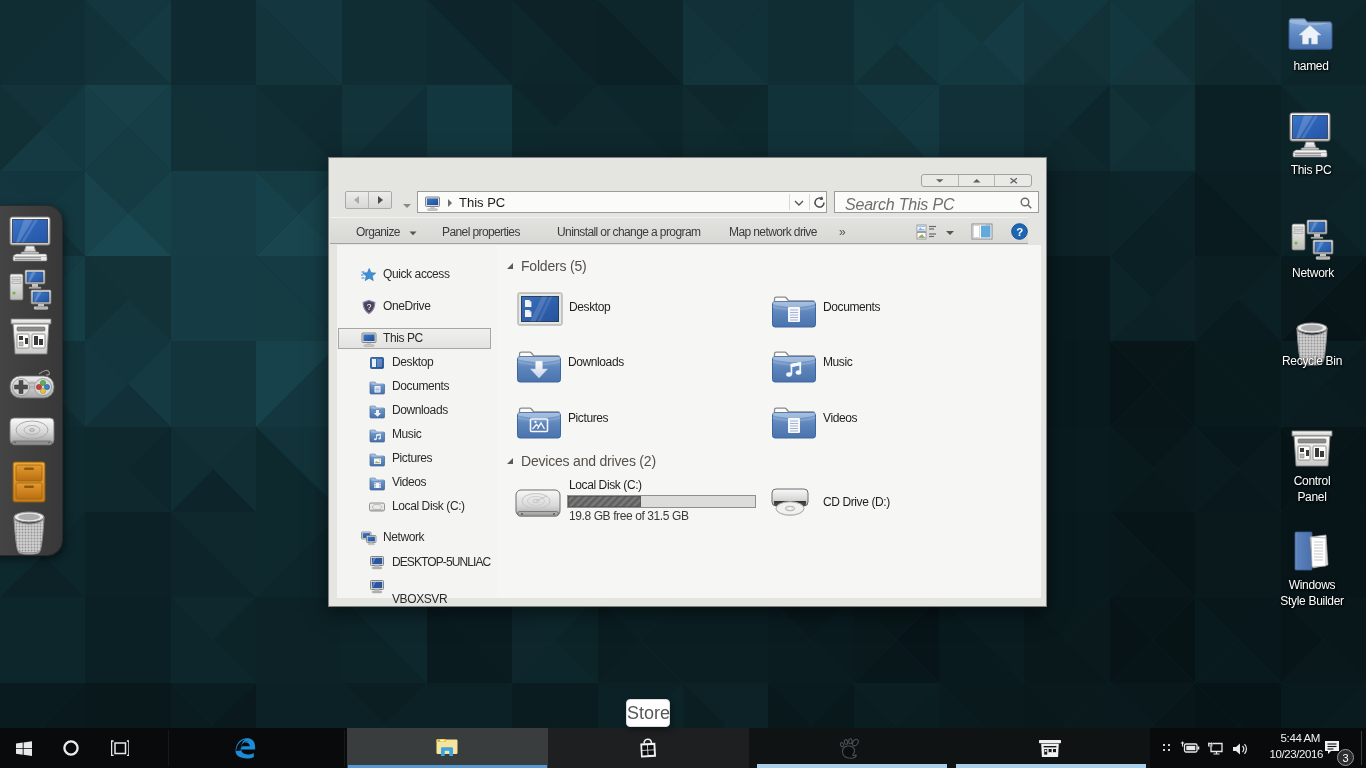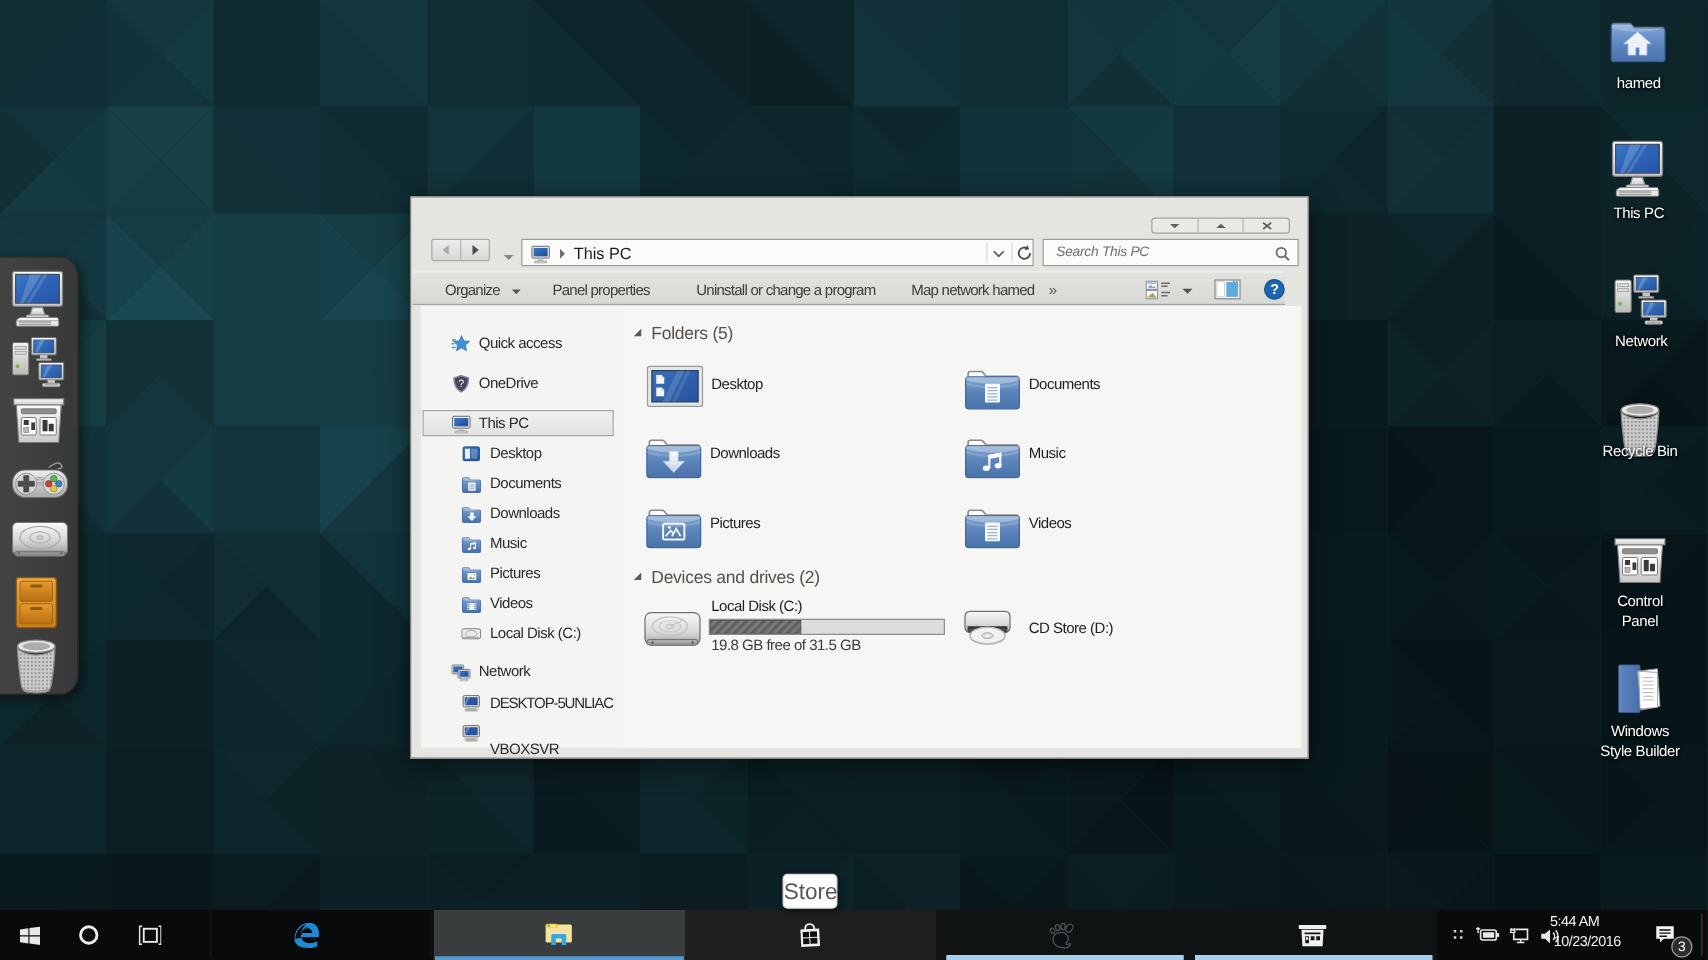--- a/index.html
+++ b/index.html
@@ -11,36 +11,36 @@
 #capbox .c{flex:1;position:relative;border-right:1px solid #b7b7b4}
 #capbox .c svg{display:block;margin:0 auto}
 #capbox .c:last-child{border-right:none}
 .row2{position:absolute;left:0;top:31px;width:100%;height:30px}
 .btnbox{position:absolute;left:16px;top:2px;width:47px;height:18px;background:linear-gradient(#ececea,#d8d8d5);border:1px solid #a9a9a6;border-radius:2px;display:flex}
 .btnbox .b{flex:1;position:relative}
 .btnbox .b:first-child{border-right:1px solid #b5b5b2}
 #addr{position:absolute;left:88px;top:2px;width:410px;height:22px;background:#fbfbf9;border:1px solid #9b9b98}
 #addr .txt{position:absolute;left:41px;top:3px;font-size:13px;color:#1c1c1c}
 #srch{position:absolute;left:505px;top:2px;width:205px;height:22px;background:#fbfbf9;border:1px solid #9b9b98}
-#srch .ph{position:absolute;left:10px;top:4px;font-style:italic;font-size:11px;letter-spacing:-0.2px;color:#6e6e6e}
+#srch .ph{position:absolute;left:10px;top:4px;font-style:italic;font-size:16px;letter-spacing:-0.2px;color:#6e6e6e}
 #toolbar{position:absolute;left:1px;top:59px;width:698px;height:27px;background:linear-gradient(#e2e2df,#d8d8d5);border-top:1px solid #f2f2f0;border-bottom:1px solid #a3a3a0;font-size:12px;letter-spacing:-0.6px;color:#3c3c3c}
 #toolbar .t{position:absolute;top:7px;white-space:nowrap}
 #main{position:absolute;left:8px;top:87px;width:704px;height:353px;background:#f6f6f4}
 #nav{position:absolute;left:0;top:0;width:187px;height:353px;border-right:1px solid #c9c9c6;background:#f4f4f2}
 #content{position:absolute;left:160px;top:0;width:544px;height:353px;background:#f6f6f4}
 .ni{position:absolute;font-size:12px;letter-spacing:-0.4px;color:#2b2b2b;white-space:nowrap}
 .nicon{position:absolute;width:16px;height:16px}
 .ghead{position:absolute;font-size:14px;letter-spacing:-0.2px;color:#55504a}
 .ilabel{position:absolute;font-size:12px;letter-spacing:-0.4px;color:#1f1f1f;white-space:nowrap}
 #taskbar{position:absolute;left:0;top:728px;width:1366px;height:40px;background:#080a0b}
 .tbtn{position:absolute;top:0;height:40px}
 .uline{position:absolute;height:4px}
 #tip{position:absolute;left:626px;top:699px;width:44px;height:28px;background:#fff;border:1px solid #dcdcdc;border-radius:4px;box-shadow:2px 3px 6px rgba(0,0,0,.35);font-size:18px;color:#575757;text-align:center;line-height:26px}
 #dock{position:absolute;left:-16px;top:205px;width:79px;height:351px;background:linear-gradient(90deg,#474747,#383838);border:1px solid #2a2a2a;border-radius:16px;box-shadow:2px 3px 9px rgba(0,0,0,.5)}
-.clock{position:absolute;color:#f2f2f2;font-size:11.5px;letter-spacing:-0.4px;text-align:left;width:80px}
+.clock{position:absolute;color:#f2f2f2;font-size:11.5px;letter-spacing:-0.4px;text-align:right;width:80px}
 </style></head>
 <body>
 
 <svg id="wall" width="1366" height="768" viewBox="0 0 1366 768" style="position:absolute;left:0;top:0">
     <rect width="1366" height="768" fill="#0e2f37"></rect>
     <polygon points="85,0 85,85 0,85" fill="#102e35"></polygon>
     <polygon points="85,0 0,85 0,0" fill="#102d33"></polygon>
     <polygon points="0,85 85,85 43,128" fill="#12333a"></polygon>
     <polygon points="85,85 85,171 43,128" fill="#14383f"></polygon>
     <polygon points="85,171 0,171 43,128" fill="#153a42"></polygon>
@@ -794,21 +794,21 @@
 <svg class="abs" style="left:184px;top:4px" width="14" height="14" viewBox="0 0 14 14">
           <circle cx="6" cy="6" r="3.8" fill="none" stroke="#6a6a6a" stroke-width="1.4"></circle>
           <path d="M8.8,8.8 l3.4,3.4" stroke="#6a6a6a" stroke-width="1.6"></path>
         </svg>
 </div>
 </div>
 <div id="toolbar">
 <div class="t" style="left:26px">Organize</div>
 <div class="t" style="left:112px">Panel properties</div>
 <div class="t" style="left:227px">Uninstall or change a program</div>
-<div class="t" style="left:399px">Map network hamed</div>
+<div class="t" style="left:399px">Map network drive</div>
 <svg class="abs" style="left:78px;top:12px" width="10" height="7" viewBox="0 0 10 7">
         <path d="M1.5,1.5 h7 l-3.5,3.8 z" fill="#555"></path>
       </svg>
 <div class="t" style="left:509px;color:#555">»</div>
 <svg class="abs" style="left:586px;top:6px" width="22" height="16" viewBox="0 0 22 16">
 <rect x="1" y="1" width="9" height="6.5" fill="#fff" stroke="#8a8a8a" stroke-width="0.8"></rect>
         <path d="M1.8,6.5 l2.5,-3 2,2 1,-1 2,2 z" fill="#7fb0dc"></path>
         <rect x="2" y="1.6" width="7" height="1.6" fill="#9fc6e8"></rect>
 <rect x="1" y="8.5" width="9" height="6.5" fill="#fff" stroke="#8a8a8a" stroke-width="0.8"></rect>
         <path d="M1.8,14 l2.5,-3 2,2 1,-1 2,2 z" fill="#d8a85a"></path>
@@ -1353,21 +1353,21 @@
           </defs>
           <path d="M3,7 a4,4 0 0 1 4,-4 h28 a4,4 0 0 1 4,4 v9 a4,4 0 0 1 -4,4 h-28 a4,4 0 0 1 -4,-4 z" fill="url(#hdd46)" stroke="#6f6f6f" stroke-width="1"></path>
 <path d="M5,15 h32 v3 a2,2 0 0 1 -2,2 h-28 a2,2 0 0 1 -2,-2 z" fill="#4a4a4a"></path>
 <path d="M5.5,16 h31" stroke="#2e2e2e" stroke-width="1.2"></path>
 <ellipse cx="21" cy="22.5" rx="14" ry="6.8" fill="#f1f1ef" stroke="#8f8f8f" stroke-width="1"></ellipse>
 <ellipse cx="21" cy="22.5" rx="14" ry="6.8" fill="none" stroke="#fff" stroke-width="0.6" opacity="0.5"></ellipse>
 <ellipse cx="21" cy="22.5" rx="4.6" ry="2.3" fill="#dcdcda" stroke="#a9a9a9" stroke-width="0.8"></ellipse>
 <ellipse cx="21" cy="22.5" rx="1.8" ry="0.9" fill="#fbfbfa"></ellipse>
 <path d="M9,25.5 a14,6.8 0 0 0 24,0" fill="none" stroke="#bdbdbd" stroke-width="0.7"></path>
         </svg>
-<div class="ilabel" style="left:326px;top:250px">CD Store (D:)</div>
+<div class="ilabel" style="left:326px;top:250px">CD Drive (D:)</div>
 </div>
     </div>
 </div>
 <div id="taskbar">
 <div class="tbtn" style="left:347px;width:201px;background:#3a3d3e"></div>
 <div class="tbtn" style="left:548px;width:201px;background:#1d1f20"></div>
 <div class="tbtn" style="left:749px;width:201px;background:#101314"></div>
 <div class="tbtn" style="left:950px;width:200px;background:#101314"></div>
 <div class="abs" style="left:168px;top:2px;width:1px;height:36px;background:#16191b"></div>
 <div class="abs" style="left:344px;top:2px;width:1px;height:36px;background:#16191b"></div>

